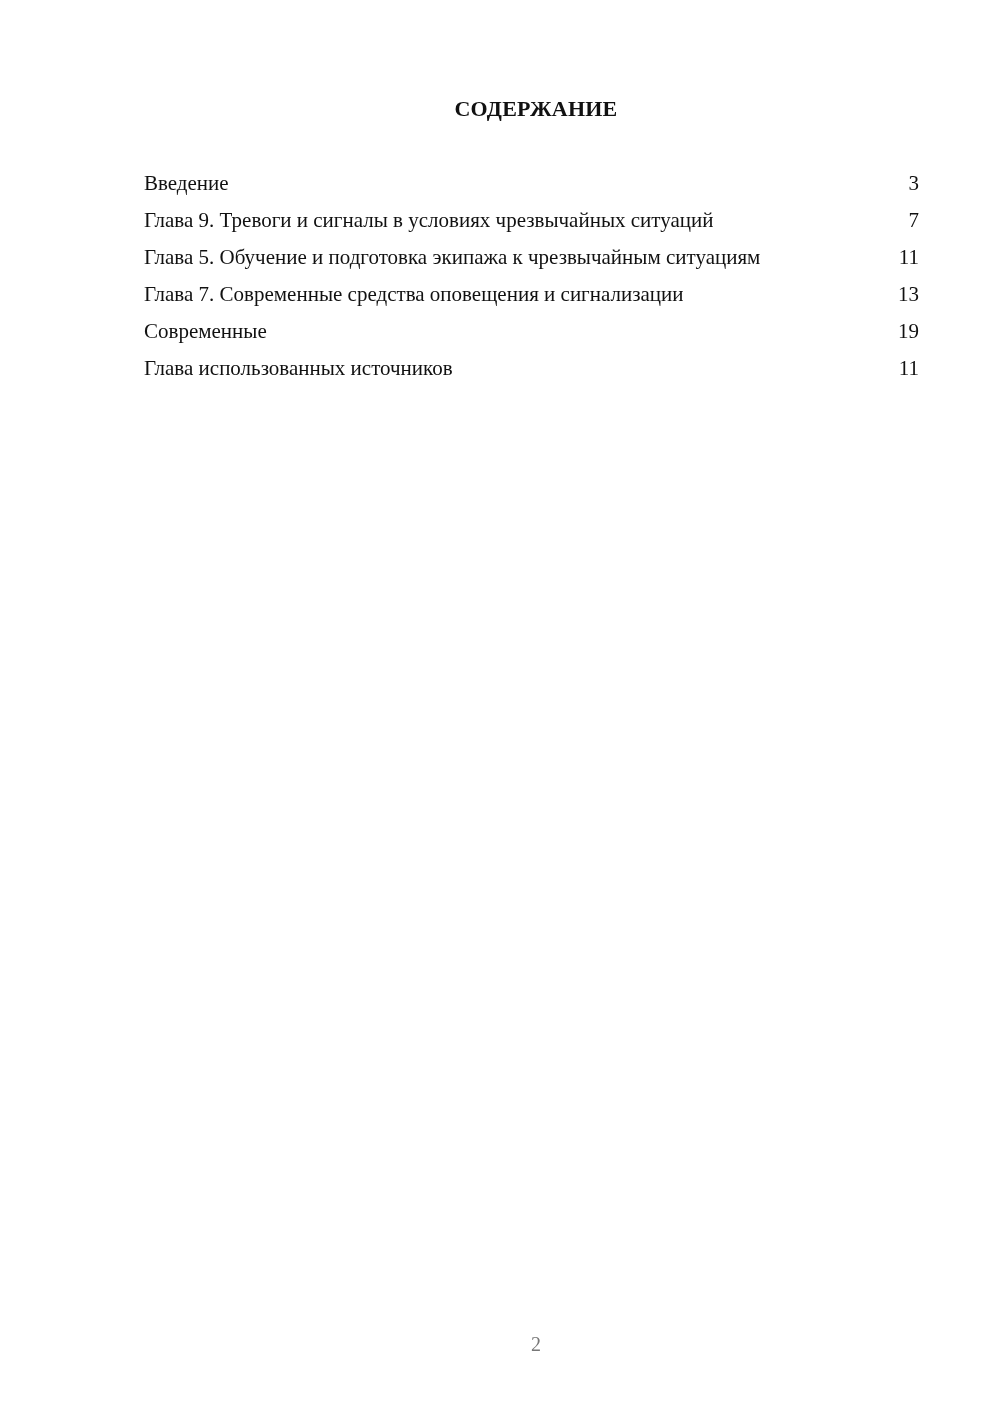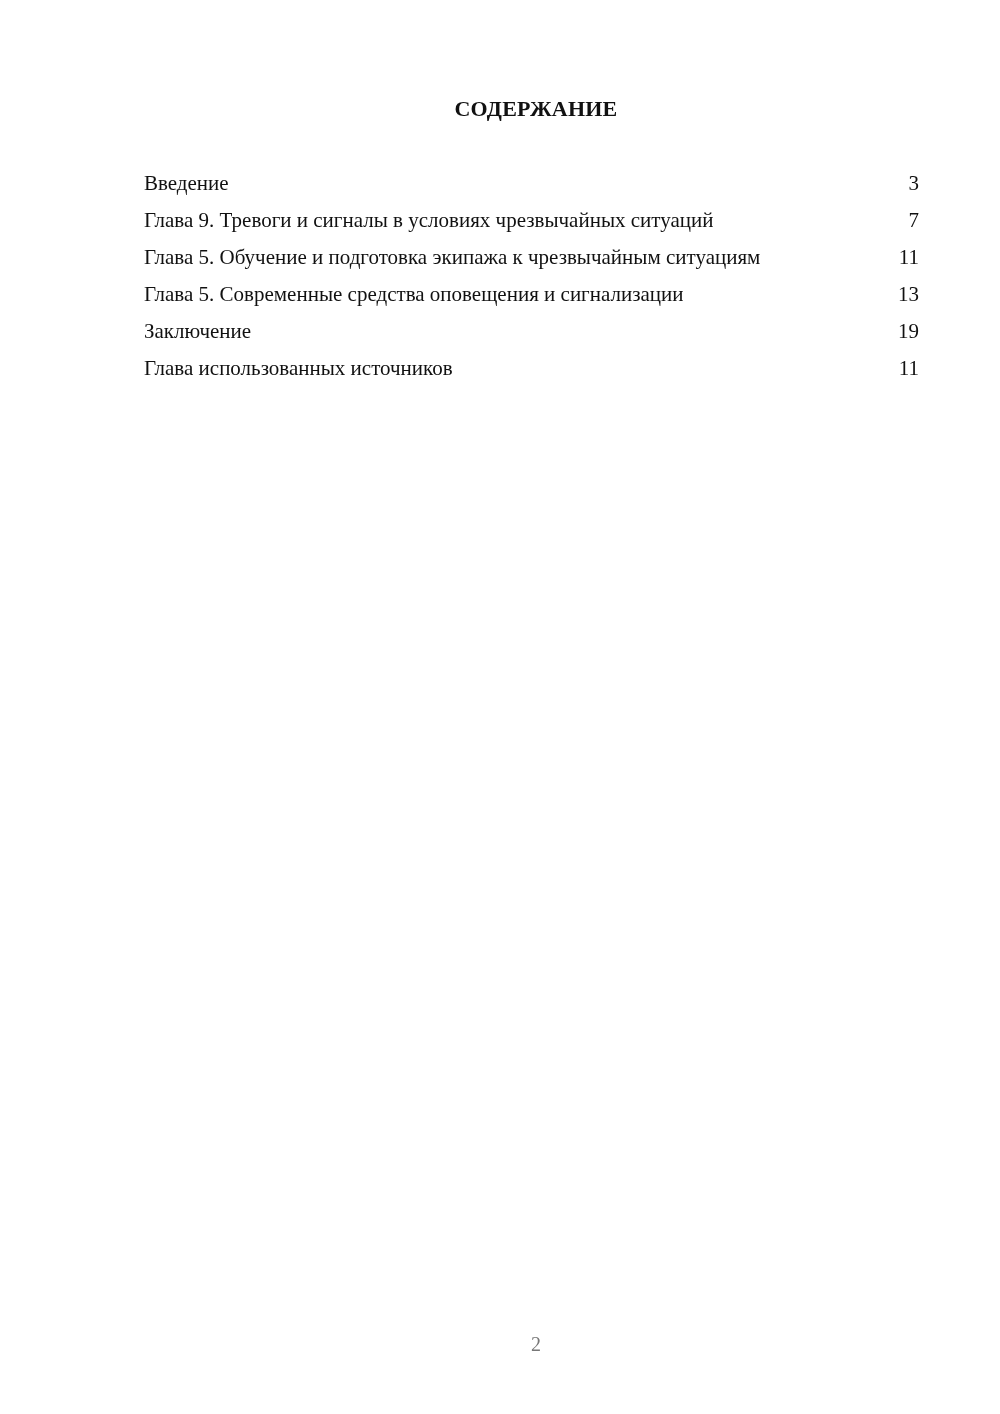--- a/index.html
+++ b/index.html
@@ -38,25 +38,25 @@
     </div>
     <div class="toc-row">
       <span class="toc-label" style="width:720px">Глава 9. Тревоги и сигналы в условиях чрезвычайных ситуаций</span>
       <span class="toc-page">7</span>
     </div>
     <div class="toc-row">
       <span class="toc-label" style="width:640px">Глава 5. Обучение и подготовка экипажа к чрезвычайным ситуациям</span>
       <span class="toc-page">11</span>
     </div>
     <div class="toc-row">
-      <span class="toc-label" style="width:720px">Глава 5. Современные средства оповещения и сигнализации</span>
+      <span class="toc-label" style="width:720px">Глава 7. Современные средства оповещения и сигнализации</span>
       <span class="toc-page">13</span>
     </div>
     <div class="toc-row">
-      <span class="toc-label">Заключение</span>
+      <span class="toc-label">Современные</span>
       <span class="toc-page">19</span>
     </div>
     <div class="toc-row">
       <span class="toc-label">Глава использованных источников</span>
       <span class="toc-page">11</span>
     </div>
   </div>
 
   <div class="page-number">2</div>
 </div>

